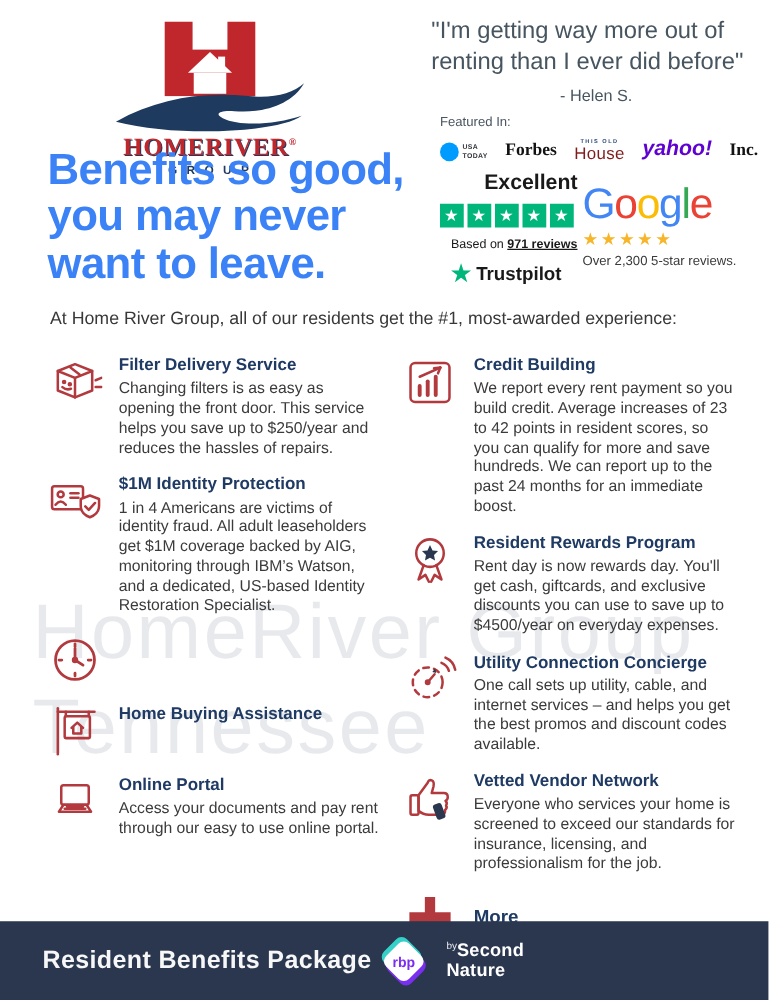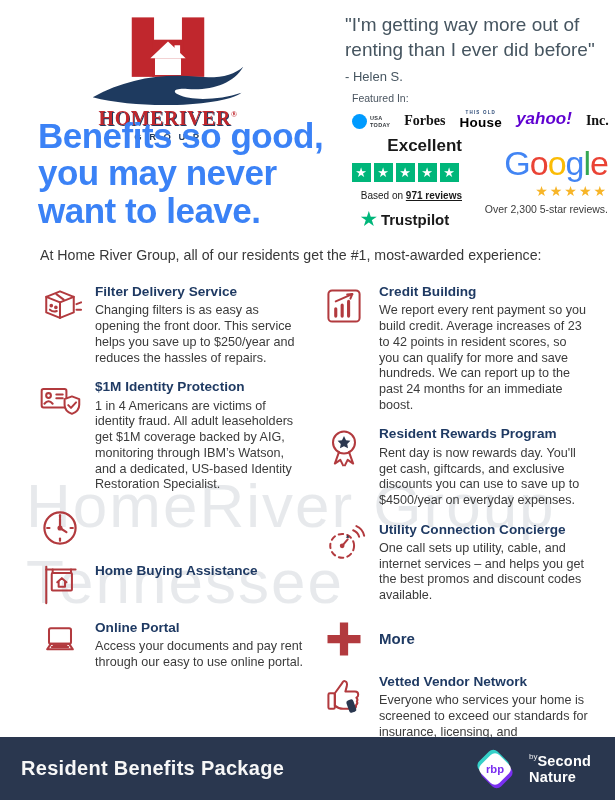--- a/index.html
+++ b/index.html
@@ -16,50 +16,50 @@
   .logo-word{font-family:"Liberation Serif",serif;font-weight:700;font-size:20px;
              color:#c0272d;letter-spacing:.5px;line-height:1;margin-top:-2px;
              text-shadow:.8px .8px 0 #1e3a5f;}
   .logo-word sup{font-size:8px;color:#c0272d;text-shadow:none;}
   .logo-group{font-size:9.5px;font-weight:700;letter-spacing:7.5px;text-indent:5px;
               color:#1e3a5f;margin-top:3px;}
 
   
   .quote{position:absolute;left:345px;top:12px;width:264px;z-index:1;}
   .quote-text{font-size:19px;line-height:1.32;font-weight:500;color:#465560;}
-  .quote-attr{font-size:13px;color:#465560;margin-top:7px;font-weight:500;}
+  .quote-attr{font-size:13px;color:#465560;margin-top:7px;font-weight:500;text-align:center;}
 
   
   .featured{position:absolute;left:352px;top:92px;z-index:1;}
   .featured-label{font-size:10.5px;color:#4a5560;margin-bottom:5px;}
   .featured-row{display:flex;align-items:flex-end;gap:14px;}
   .usat{display:flex;align-items:center;gap:3px;}
   .usat-circle{width:15px;height:15px;border-radius:50%;background:#009bff;}
   .usat-text{font-size:5.5px;font-weight:800;color:#32373c;line-height:1.1;letter-spacing:.3px;}
   .lg-forbes{font-family:"Liberation Serif",serif;font-weight:700;font-size:14px;color:#121212;}
   .toh{text-align:center;line-height:1;}
   .toh-top{font-size:4.5px;font-weight:700;letter-spacing:1.2px;color:#2c4a77;}
-  .toh-main{font-size:13.5px;font-weight:700;color:#000000;letter-spacing:.3px;}
+  .toh-main{font-size:13.5px;font-weight:400;color:#7f1d1d;letter-spacing:.3px;}
   .lg-yahoo{font-size:17px;font-weight:800;font-style:italic;color:#5f01d1;}
   .lg-inc{font-family:"Liberation Serif",serif;font-weight:900;font-size:14px;color:#121212;}
 
   
   .tp{position:absolute;left:348px;top:136px;width:114px;text-align:right;z-index:1;}
   .tp-excellent{font-size:17px;font-weight:700;color:#191919;margin-bottom:7px;}
   .tp-stars{display:flex;gap:3px;justify-content:center;}
   .tp-star{width:19px;height:19px;background:#00b67a;color:#fff;font-size:13px;
            display:flex;align-items:center;justify-content:center;}
   .tp-basedon{font-size:10px;color:#191919;margin-top:8px;}
   .tp-basedon .lnk{font-weight:700;text-decoration:underline;color:#191919;}
   .tp-logo{margin-top:9px;display:flex;align-items:center;justify-content:center;gap:4px;
            font-size:15px;font-weight:800;color:#191919;}
   .tp-logo-star{color:#00b67a;font-size:18px;line-height:1;}
 
   
-  .goog{position:absolute;left:466px;top:146px;width:142px;text-align:right;z-index:1;}
+  .goog{position:absolute;left:466px;top:146px;width:142px;text-align:left;z-index:1;}
   .g-word{font-size:34px;font-weight:500;letter-spacing:-1px;line-height:1;}
   .gl-b{color:#4285f4;} .gl-r{color:#ea4335;} .gl-y{color:#fbbc05;} .gl-g{color:#34a853;}
   .g-stars{color:#f7b529;font-size:14px;letter-spacing:2px;margin-top:3px;}
   .g-caption{font-size:10.5px;color:#3a3a3a;margin-top:4px;}
 
   
   .headline{position:absolute;left:38px;top:117px;width:310px;z-index:1;
             font-size:35px;font-weight:800;color:#3b82f6;line-height:1.07;letter-spacing:-.5px;}
   .intro{position:absolute;left:40px;top:247px;width:560px;z-index:1;
          font-size:14.2px;color:#383838;}
@@ -71,22 +71,22 @@
   .benefit{display:flex;gap:13px;margin-bottom:13px;}
   .b-icon{flex:0 0 44px;width:44px;height:44px;}
   .b-icon svg{width:44px;height:44px;}
   .b-title{font-size:13.6px;font-weight:800;color:#1f3a63;margin-bottom:3px;line-height:1.2;}
   .b-text{font-size:12.6px;color:#3b3b3b;line-height:1.25;}
   .benefit-more{align-items:center;}
   .benefit-more .b-title{font-size:15px;margin-bottom:0;}
 
   
   .footer{position:absolute;left:0;bottom:0;width:615px;height:63px;background:#2a374f;
-          display:flex;align-items:center;justify-content:space-between;
-          padding:0 24px 0 21px;box-sizing:border-box;z-index:2;}
+          display:flex;align-items:center;
+          padding:0 24px 0 34px;box-sizing:border-box;z-index:2;}
   .footer-title{color:#f7f7f7;font-size:20px;font-weight:800;letter-spacing:.3px;}
   .rbp{display:flex;align-items:center;gap:8px;}
   .sn{color:#fff;line-height:.95;text-align:left;}
   .sn-by{font-size:8px;vertical-align:top;opacity:.9;}
   .sn-name{font-size:14.5px;font-weight:700;letter-spacing:.2px;}
 </style>
 </head>
 <body>
 
 <div class="page">
@@ -300,42 +300,42 @@
           <path d="M34 9 q5 2 6.5 7"></path>
           <path d="M37.5 4.5 q7 3 8.5 10.5"></path>
         </svg>
       </div>
       <div class="b-body">
         <div class="b-title">Utility Connection Concierge</div>
         <div class="b-text">One call sets up utility, cable, and internet services – and helps you get the best promos and discount codes available.</div>
       </div>
     </div>
 
-    <div class="benefit benefit-more">
-      <div class="b-icon">
-        <svg viewBox="0 0 48 48">
-          <path d="M19.5 6 h9 v13.5 H42 v9 H28.5 V42 h-9 V28.5 H6 v-9 h13.5 Z" fill="#b23a3e"></path>
-        </svg>
-      </div>
-      <div class="b-body">
-        <div class="b-title">More</div>
-      </div>
-    </div>
-
     <div class="benefit">
       <div class="b-icon">
         <svg viewBox="0 0 48 48" fill="none" stroke="#b23a3e" stroke-width="2.2" stroke-linecap="round" stroke-linejoin="round">
           <path d="M14 21 L22 10 Q 23 7 25.5 8 Q 28 9 27 13.5 L25.5 19 H36 Q 39.5 19 39.5 22.5 Q 39.5 25 37.5 25.8 Q 39.5 27.5 38 30 Q 39.5 32 37 34 Q 38 37.5 33.5 38 H23 Q 18 38 14 34.5 Z"></path>
           <rect x="7" y="21" width="7" height="17" rx="1.5"></rect>
           <rect x="28" y="28" width="8" height="14" rx="2.5" transform="rotate(-20 32 35)" fill="#2a374f" stroke="none"></rect>
         </svg>
       </div>
       <div class="b-body">
         <div class="b-title">Vetted Vendor Network</div>
         <div class="b-text">Everyone who services your home is screened to exceed our standards for insurance, licensing, and professionalism for the job.</div>
+      </div>
+    </div>
+
+    <div class="benefit benefit-more">
+      <div class="b-icon">
+        <svg viewBox="0 0 48 48">
+          <path d="M19.5 6 h9 v13.5 H42 v9 H28.5 V42 h-9 V28.5 H6 v-9 h13.5 Z" fill="#b23a3e"></path>
+        </svg>
+      </div>
+      <div class="b-body">
+        <div class="b-title">More</div>
       </div>
     </div>
   </div>
 
   <div class="footer">
     <div class="footer-title">Resident Benefits Package</div>
     <div class="rbp">
       <svg width="52" height="52" viewBox="0 0 60 60">
         <rect x="13" y="11" width="30" height="30" rx="7" transform="rotate(45 28 26)" fill="#35d0c8"></rect>
         <rect x="17" y="19" width="30" height="30" rx="7" transform="rotate(45 32 34)" fill="#7a2ff0"></rect>

